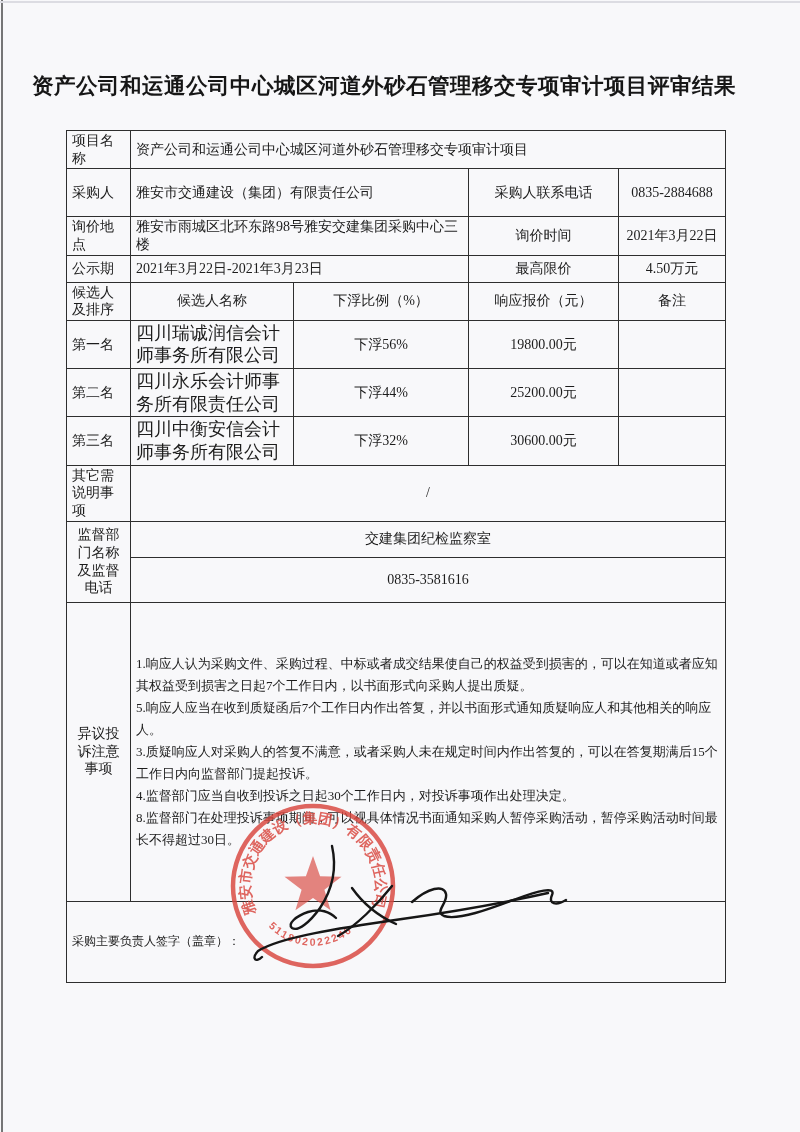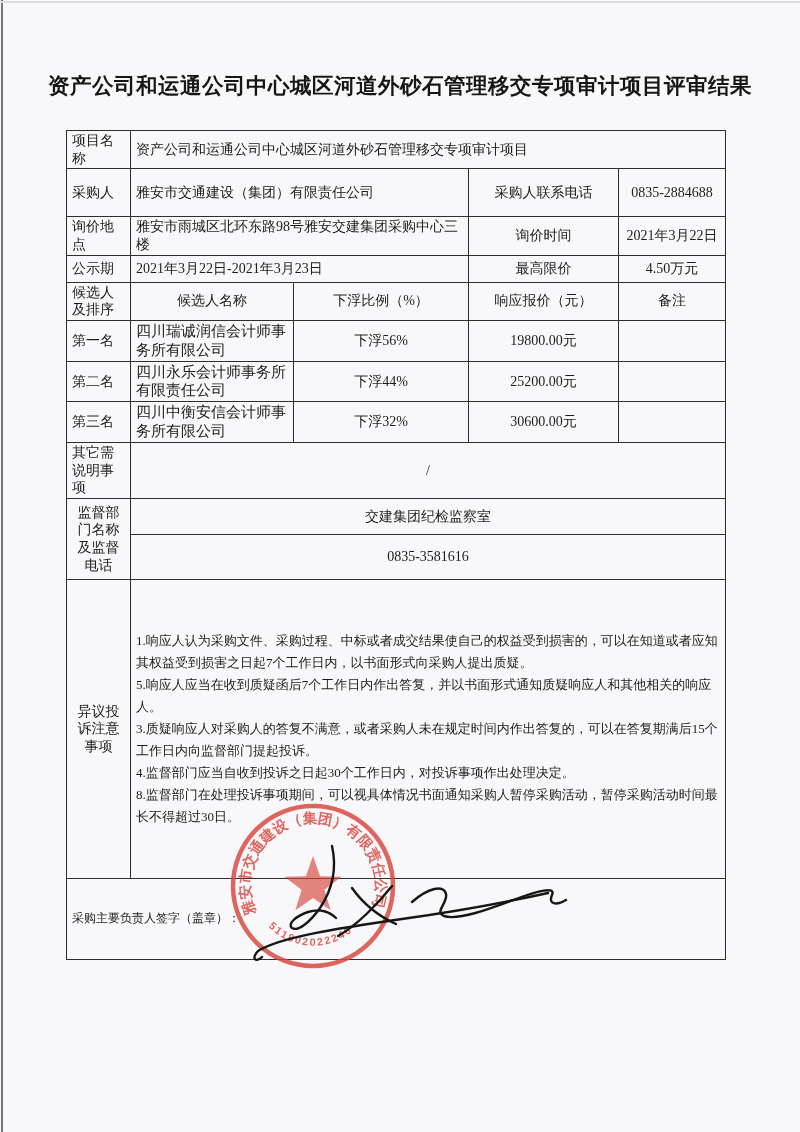--- a/index.html
+++ b/index.html
@@ -10,42 +10,42 @@
     color:#1c1c1c;
     -webkit-font-smoothing:antialiased;
   }
   .page{
     position:relative;width:800px;height:1132px;
     background:#f8f8fa;overflow:hidden;
   }
   .edge-left{position:absolute;left:1px;top:0;bottom:0;width:2px;background:#4a4a4a;opacity:.75;}
   .edge-top{position:absolute;left:0;top:1px;right:0;height:2px;background:#dcdce2;}
   .title{
-    position:absolute;left:40px;top:72px;width:720px;
+    position:absolute;left:24px;top:72px;width:720px;
     text-align:center;font-weight:bold;font-size:21.5px;line-height:28px;
     letter-spacing:.5px;color:#161616;
   }
   table.doc{
     position:absolute;left:66px;top:130px;width:659px;
     border-collapse:collapse;table-layout:fixed;
     font-size:14px;
     border-radius:10px;
   }
   table.doc td{
     border:1.6px solid #2e2e2e;
     vertical-align:middle;
     padding:1px 5px;
     line-height:1.26;
     overflow:hidden;
   }
   td.lab{padding:1px 2px 1px 3px;text-align:left;}
   td.labc{padding:1px 2px;text-align:center;}
   td.val{text-align:left;padding-left:7px;}
   td.ctr{text-align:center;}
-  td.name{text-align:left;padding-left:6px;font-size:15px;}
+  td.name{text-align:left;padding-left:6px;font-size:18px;}
   tr.h38{height:38px;} tr.h48{height:48px;} tr.h37{height:37px;}
   tr.h27{height:27px;} tr.h40{height:40px;} tr.h44{height:44px;margin-left:40px;}
   tr.h36{height:36px;} tr.h45{height:45px;} tr.h299{height:299px;}
   tr.h81{height:81px;}
   .objection-cell{padding:0 8px 0 10px;}
   .objection-list{display:flex;flex-direction:column;justify-content:center;height:100%;}
   .objection-list div{font-size:13px;line-height:22px;text-align:left;}
   .sign-cell{text-align:left;padding-left:7px;font-size:12px;}
   .overlay{position:absolute;left:0;top:0;width:800px;height:1132px;pointer-events:none;z-index:5;}
   .seal-text{font-family:"Liberation Sans","DejaVu Sans",sans-serif;font-weight:bold;}

